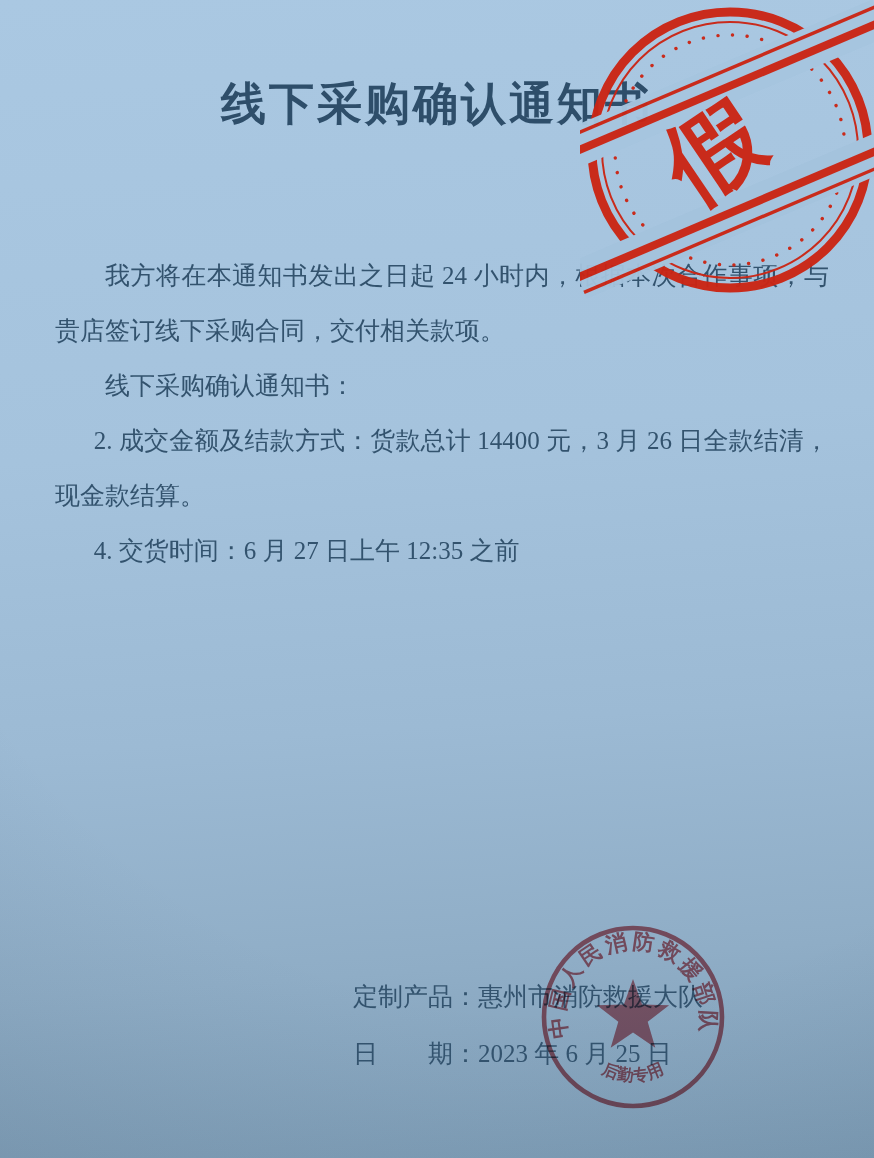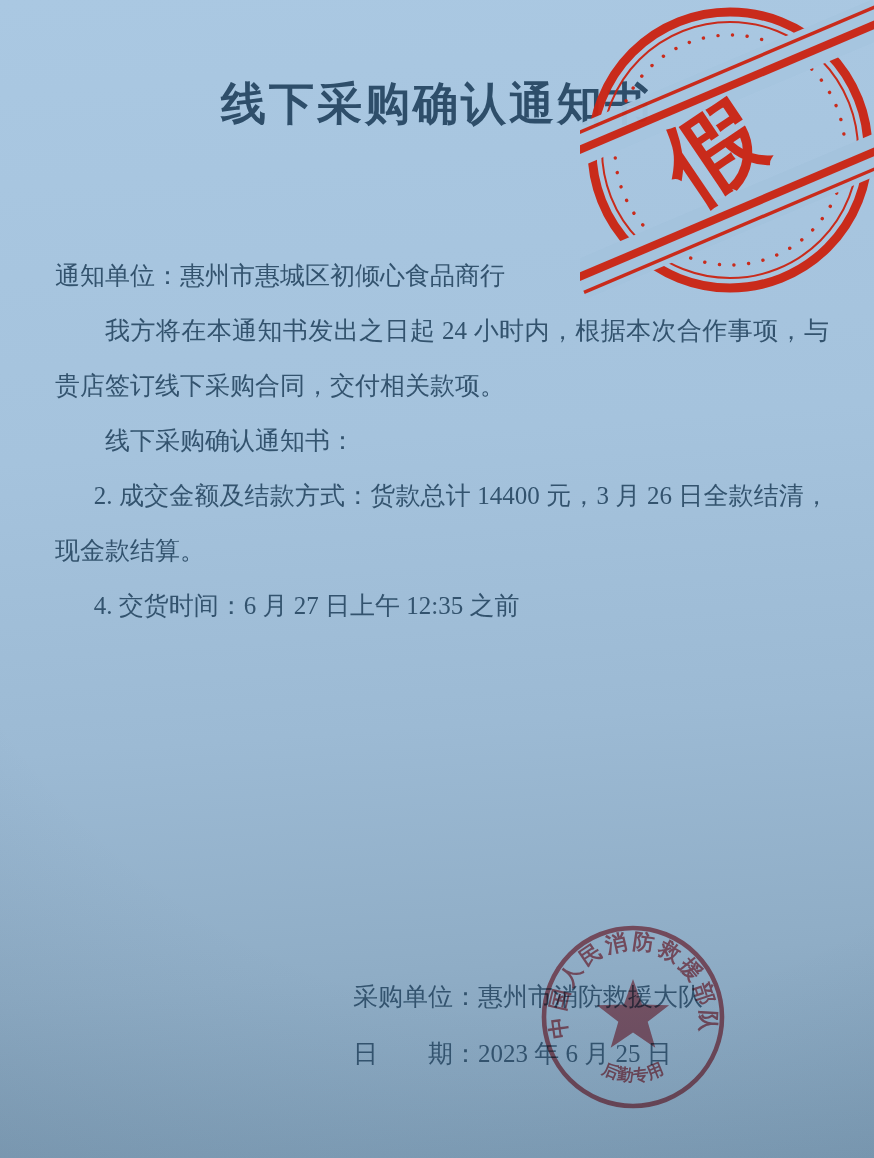--- a/index.html
+++ b/index.html
@@ -25,29 +25,28 @@
   svg text, svg textPath{font-family:"Liberation Serif","DejaVu Serif",serif;}
 </style>
 </head>
 <body>
 
 <div class="photo">
 
   <div class="page-title">线下采购确认通知书</div>
 
   <div class="content">
-    <p>通知单位：惠州市惠城区初倾心食品商行</p>
     <p class="indent">我方将在本通知书发出之日起 24 小时内，根据本次合作事项，与贵店签订线下采购合同，交付相关款项。</p>
     <p class="indent">线下采购确认通知书：</p>
     <p class="term">2.  成交金额及结款方式：货款总计 14400 元，3 月 26 日全款结清，现金款结算。</p>
     <p class="term">4.  交货时间：6 月 27 日上午 12:35 之前</p>
   </div>
 
   <div class="signature">
-    <p><span>采购单位：</span><span>惠州市消防救援大队</span></p>
+    <p><span>定制产品：</span><span>惠州市消防救援大队</span></p>
     <p><span>日　　期：</span><span>2023 年 6 月 25 日</span></p>
   </div>
 
   <svg class="stamp-fake" viewBox="0 0 300 300" xmlns="http://www.w3.org/2000/svg" aria-hidden="true">
     <g>
       <circle cx="150" cy="150" r="138" fill="none" stroke="#cb2514" stroke-width="9"></circle>
       <circle cx="150" cy="150" r="128" fill="none" stroke="#cb2514" stroke-width="2"></circle>
       <circle cx="150" cy="150" r="115" fill="none" stroke="#cb2514" stroke-width="3.4" stroke-linecap="round" stroke-dasharray="0.1 14.6"></circle>
       <g transform="rotate(-23 150 150)">
         <rect x="-40" y="67" width="380" height="40" fill="#a6c5df"></rect>

